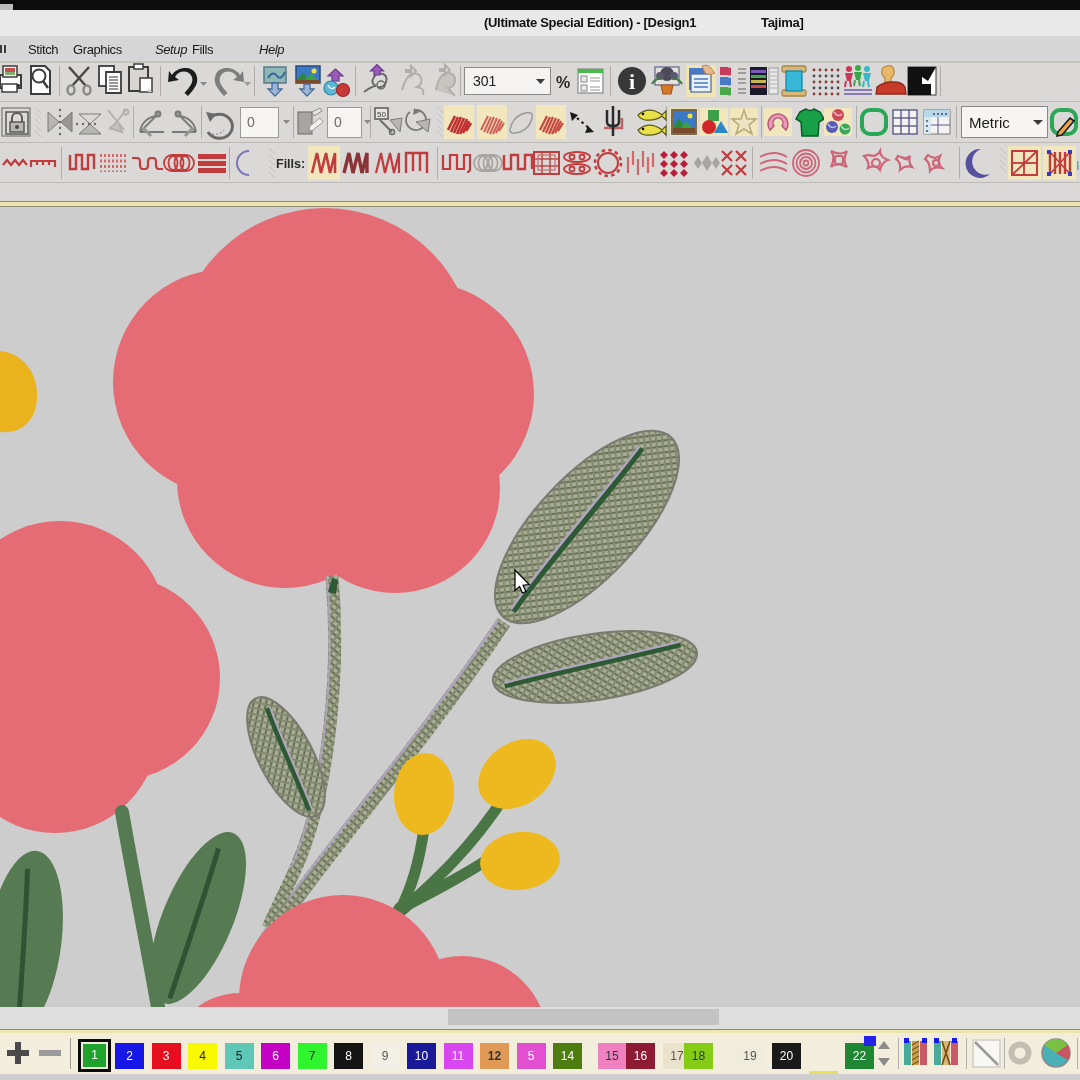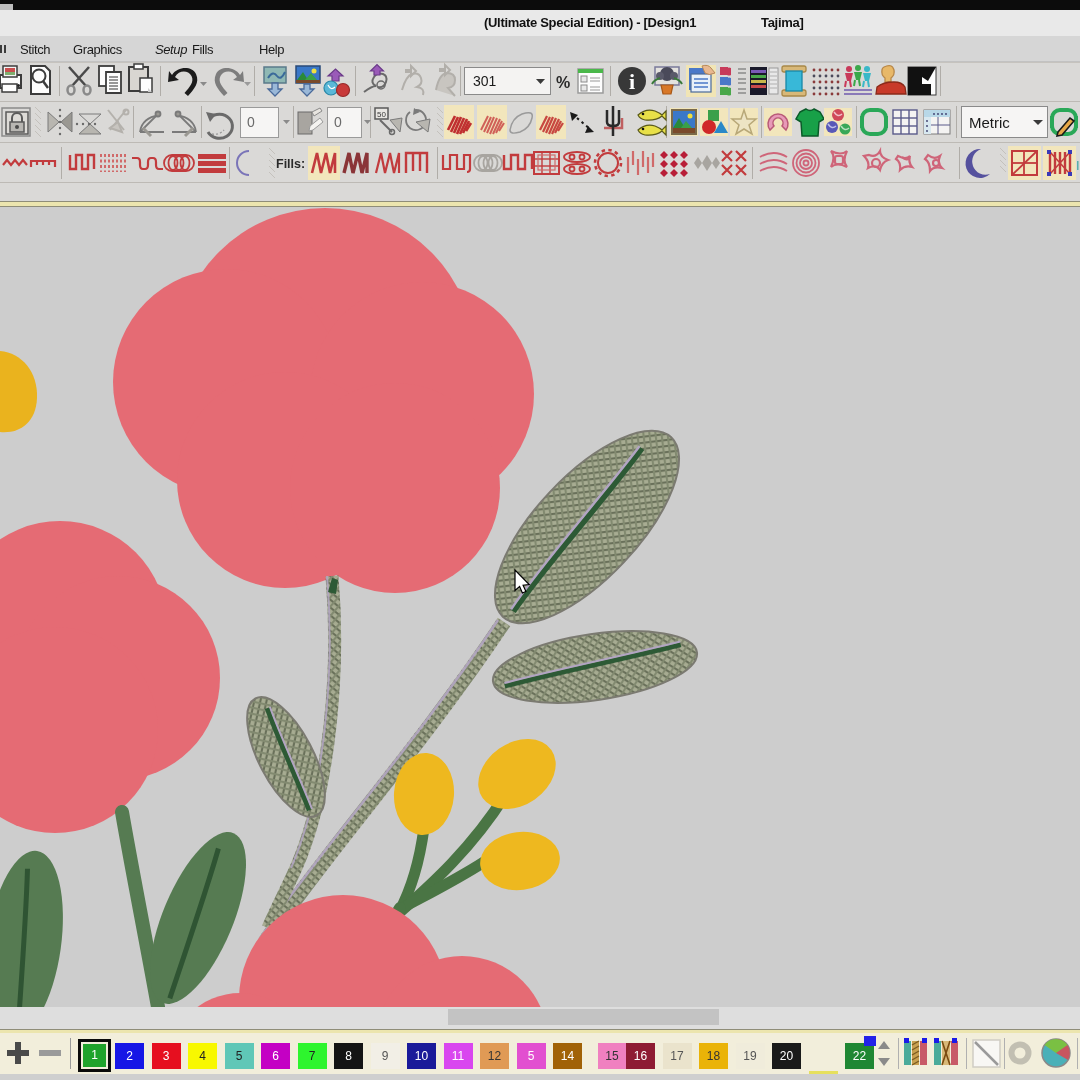--- a/index.html
+++ b/index.html
@@ -14,25 +14,25 @@
 <div class="abs" style="left:0;top:4px;width:13px;height:6px;background:#bdbdbd;"></div>
 
 <div class="abs" style="left:0;top:10px;width:1080px;height:26px;background:#e9e9e9;"></div>
 <div class="abs" style="left:484px;top:15px;font-size:13px;letter-spacing:-0.3px;font-weight:bold;color:#111;">(Ultimate Special Edition) - [Design1</div>
 <div class="abs" style="left:729px;top:15px;font-size:13px;letter-spacing:-0.3px;font-weight:bold;color:#111;margin-left:32px;">Tajima]</div>
 
 <div class="abs" style="left:0;top:36px;width:1080px;height:26px;background:#d6d6d6;border-bottom:1px solid #c2c2c2;box-sizing:border-box;"></div>
 <div class="abs" style="left:0;top:42px;font-size:13px;letter-spacing:-0.4px;color:#1a1a1a;">
   <span style="position:absolute;left:0px;top:3px;width:6px;height:8px;background:#3c3c3c;"></span>
     <span style="position:absolute;left:2px;top:1px;width:2px;height:10px;background:#d6d6d6;"></span>
-  <span style="position:absolute;left:20px;">Stitch</span>
+  <span style="position:absolute;left:28px;">Stitch</span>
   <span style="position:absolute;left:73px;">Graphics</span>
   <span style="position:absolute;left:155px;font-style:italic;">Setup</span>
   <span style="position:absolute;left:192px;">Fills</span>
-  <span style="position:absolute;left:259px;">Help</span>
+  <span style="position:absolute;left:259px;font-style:italic;">Help</span>
 </div>
 
 <div class="abs" style="left:0;top:62px;width:1080px;height:145px;background:#dad9d7;"></div>
 <svg class="abs" style="left:0;top:62px;" width="1080" height="145" viewBox="0 0 1080 145">
 
   <line x1="0" y1="0.5" x2="1080" y2="0.5" stroke="#c6c3be"></line>
   <line x1="0" y1="39.5" x2="1080" y2="39.5" stroke="#bdbab5"></line>
   <line x1="0" y1="80.5" x2="1080" y2="80.5" stroke="#bdbab5"></line>
   <line x1="0" y1="120.5" x2="1080" y2="120.5" stroke="#bdbab5"></line>
   <g id="row1">
@@ -901,27 +901,27 @@
 <div class="sw" style="left:115px;background:#1616e6;color:#fff;">2</div>
 <div class="sw" style="left:151.5px;background:#e60f1f;color:#fff;">3</div>
 <div class="sw" style="left:188px;background:#f8f800;color:#222;">4</div>
 <div class="sw" style="left:224.5px;background:#5fc7b7;color:#222;">5</div>
 <div class="sw" style="left:261px;background:#c400c4;color:#fff;">6</div>
 <div class="sw" style="left:297.5px;background:#2ef52e;color:#222;">7</div>
 <div class="sw" style="left:334px;background:#141414;color:#fff;">8</div>
 <div class="sw" style="left:370.5px;background:#f2efe6;color:#555;">9</div>
 <div class="sw" style="left:407px;background:#1a1a99;color:#fff;">10</div>
 <div class="sw" style="left:443.5px;background:#d946ef;color:#fff;">11</div>
-<div class="sw" style="left:480px;background:#e09a55;color:#333;">12</div>
+<div class="sw" style="left:480px;background:#e09a55;color:#333;font-weight:bold;">12</div>
 <div class="sw" style="left:516.5px;background:#e24fd0;color:#fff;">5</div>
-<div class="sw" style="left:553px;background:#a16207;color:#fff;">14</div>
+<div class="sw" style="left:553px;background:#4d7c0f;color:#fff;">14</div>
 <div class="sw" style="left:589.5px;background:#f080c0;color:#333;margin-left:8px;">15</div>
 <div class="sw" style="left:626px;background:#8e1b33;color:#fff;">16</div>
 <div class="sw" style="left:662.5px;background:#eae3cc;color:#555;">17</div>
-<div class="sw" style="left:699px;background:#eab308;color:#333;">18</div>
+<div class="sw" style="left:684px;background:#84cc16;color:#333;">18</div>
 <div class="sw" style="left:735.5px;background:#f0ecdb;color:#555;">19</div>
 <div class="sw" style="left:772px;background:#1a1a1a;color:#fff;">20</div>
 <div class="sw" style="left:808.5px;background:#e6e05e;color:#333;margin-top:28px;">21</div>
 <div class="sw" style="left:845px;background:#1f8733;color:#fff;">22</div>
 <div style="position:absolute;left:864px;top:3px;width:12px;height:10px;background:#2222e8;"></div>
 </div>
 <style>
 .sw{position:absolute;top:10px;width:29px;height:26px;font-size:12px;text-align:center;line-height:26px;font-family:"Liberation Sans",sans-serif;}
 </style>
 

